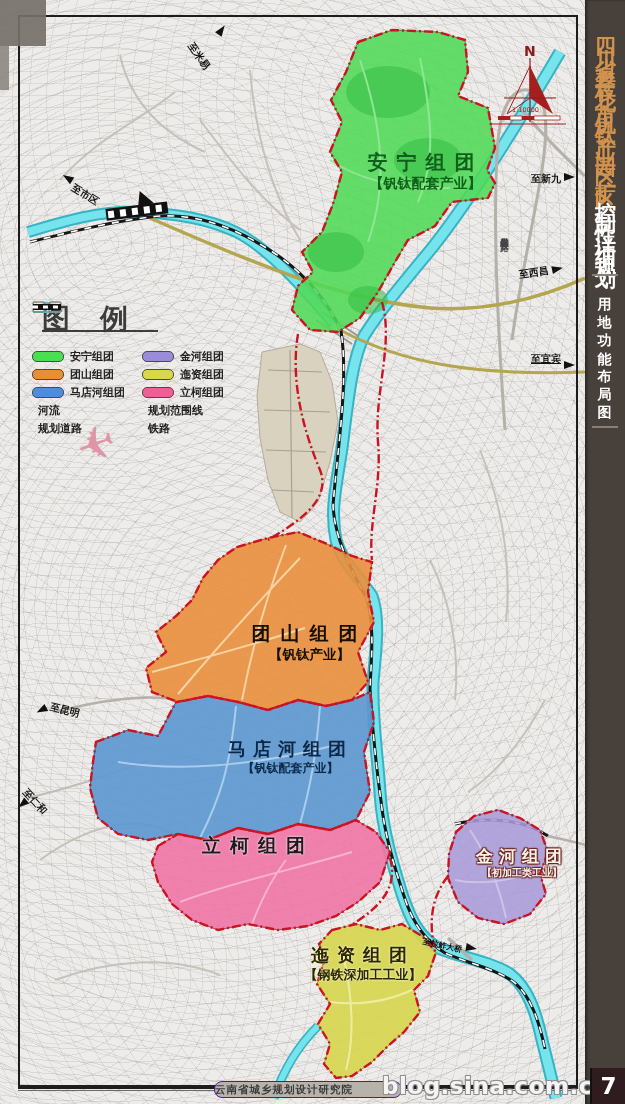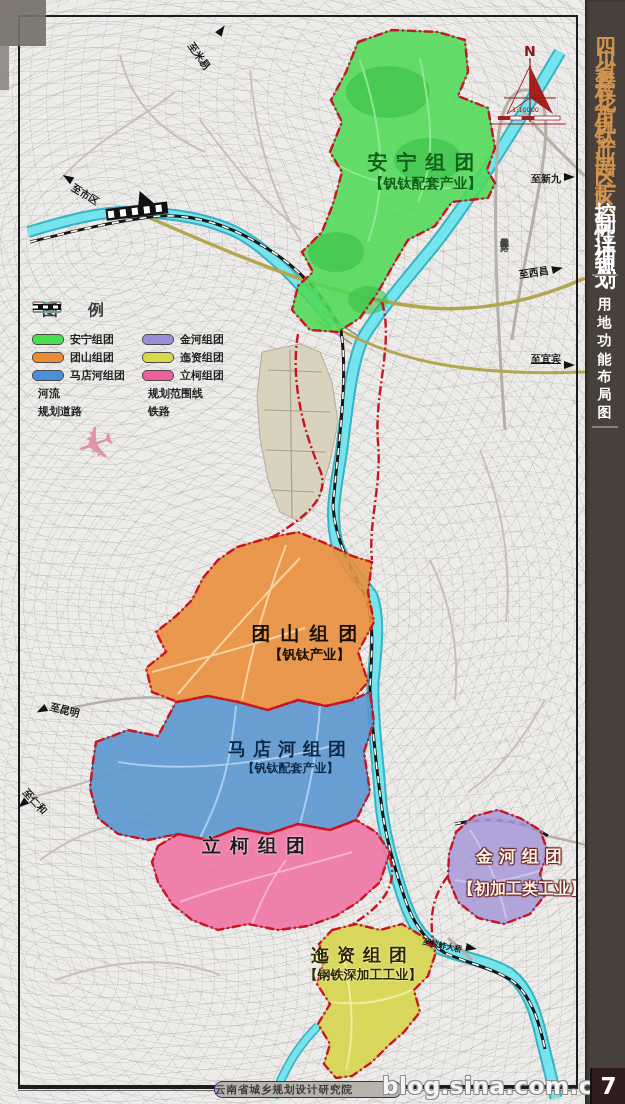--- a/index.html
+++ b/index.html
@@ -33,29 +33,29 @@
   #lbl-madianhe{left:198px;top:738px;width:185px;color:#0c2848;}
   #lbl-madianhe .zone-name{font-size:18px;letter-spacing:7px;}
   #lbl-madianhe .zone-industry{font-size:12px;}
   #lbl-like{left:168px;top:834px;width:180px;color:#1c1c1c;
     text-shadow:0 0 2px #ffd8e8,0 0 2px #ffd8e8;}
   #lbl-like .zone-name{font-size:19px;letter-spacing:9px;}
   #lbl-like .zone-industry{font-size:13px;}
   #lbl-jinhe{left:452px;top:846px;width:140px;color:#fbf3e4;
     text-shadow:1px 1px 1px #6b2424,-1px -1px 1px #6b2424,1px -1px 1px #6b2424,-1px 1px 1px #6b2424;}
   #lbl-jinhe .zone-name{font-size:17px;letter-spacing:6px;}
-  #lbl-jinhe .zone-industry{font-size:16px;margin-top:12px;}
+  #lbl-jinhe .zone-industry{font-size:10px;}
   #lbl-yizi{left:283px;top:944px;width:160px;color:#2e2800;
     text-shadow:0 0 2px #f4f4c0,0 0 2px #f4f4c0;}
   #lbl-yizi .zone-name{font-size:18px;letter-spacing:8px;}
   #lbl-yizi .zone-industry{font-size:13px;}
 
   
   .legend{position:absolute;left:32px;top:300px;width:218px;z-index:3;}
-  .legend-title{font-size:16px;font-weight:bold;color:#3c3c3c;letter-spacing:30px;margin:0 0 12px 10px;}
+  .legend-title{font-size:28px;font-weight:bold;color:#3c3c3c;letter-spacing:30px;margin:0 0 12px 10px;text-decoration:underline;}
   .legend-cols{display:flex;gap:8px;}
   .legend-col{display:flex;flex-direction:column;gap:5px;}
   .legend-col.left{width:102px;}
   .legend-item{display:flex;align-items:center;gap:6px;height:13px;}
   .swatch{width:30px;height:9px;border-radius:5px;border:1px solid #4a4a4a;flex:0 0 auto;}
   .sym{flex:0 0 auto;}
   .legend-label{font-size:11px;font-weight:bold;color:#222;white-space:nowrap;}
 
   
   .edge-label{position:absolute;font-size:10px;font-weight:bold;color:#111;

